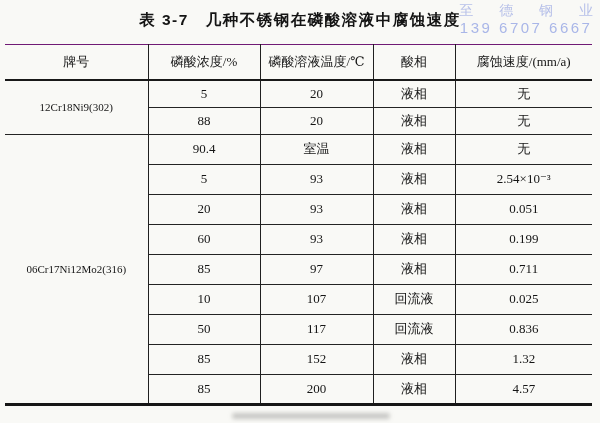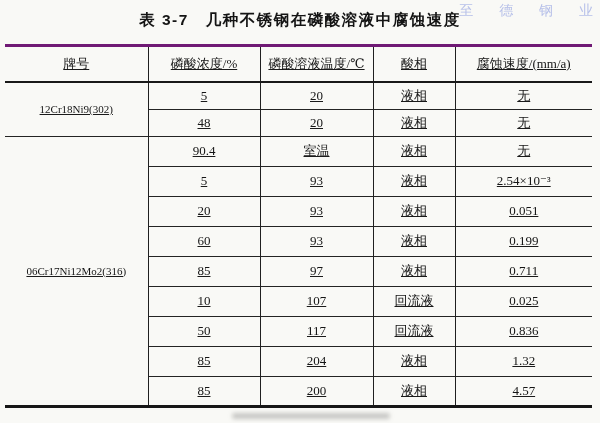--- a/index.html
+++ b/index.html
@@ -47,24 +47,23 @@
     letter-spacing: 2.5px;
     color: #a9b6e8;
   }
   table.data-table {
     position: absolute;
     top: 44px;
     left: 5px;
     width: 587px;
     border-collapse: collapse;
     table-layout: fixed;
-    border-top: 3px solid #701a75;
+    border-top: 1px solid #701a75;
     border-bottom: 3px solid #161616;
     background: transparent;
-    text-decoration: underline;
   }
   .data-table th,
   .data-table td {
     text-align: center;
     vertical-align: middle;
     font-size: 13px;
     padding: 0 2px;
     color: #151515;
   }
   .data-table th {
@@ -97,20 +96,21 @@
     filter: blur(2px);
   }
 </style>
 </head>
 <body>
 
 <div class="page-title">表 3-7　几种不锈钢在磷酸溶液中腐蚀速度</div>
 
 <div class="watermark">
   <div class="wm-name">至 德 钢 业</div>
+  <div class="wm-phone">139 6707 6667</div>
 </div>
 
 <table class="data-table">
   <colgroup>
     <col style="width:143px">
     <col style="width:112px">
     <col style="width:113px">
     <col style="width:82px">
     <col style="width:137px">
   </colgroup>
@@ -125,21 +125,21 @@
   </thead>
   <tbody>
     <tr class="row-g1">
       <td class="grade-cell" rowspan="2">12Cr18Ni9(302)</td>
       <td>5</td>
       <td>20</td>
       <td>液相</td>
       <td>无</td>
     </tr>
     <tr class="row-g1">
-      <td>48</td>
+      <td>88</td>
       <td>20</td>
       <td>液相</td>
       <td>无</td>
     </tr>
     <tr class="row-g2">
       <td class="grade-cell" rowspan="9">06Cr17Ni12Mo2(316)</td>
       <td>90.4</td>
       <td>室温</td>
       <td>液相</td>
       <td>无</td>
@@ -175,21 +175,21 @@
       <td>0.025</td>
     </tr>
     <tr class="row-g2">
       <td>50</td>
       <td>117</td>
       <td>回流液</td>
       <td>0.836</td>
     </tr>
     <tr class="row-g2">
       <td>85</td>
-      <td>204</td>
+      <td>152</td>
       <td>液相</td>
       <td>1.32</td>
     </tr>
     <tr class="row-g2">
       <td>85</td>
       <td>200</td>
       <td>液相</td>
       <td>4.57</td>
     </tr>
   </tbody>

